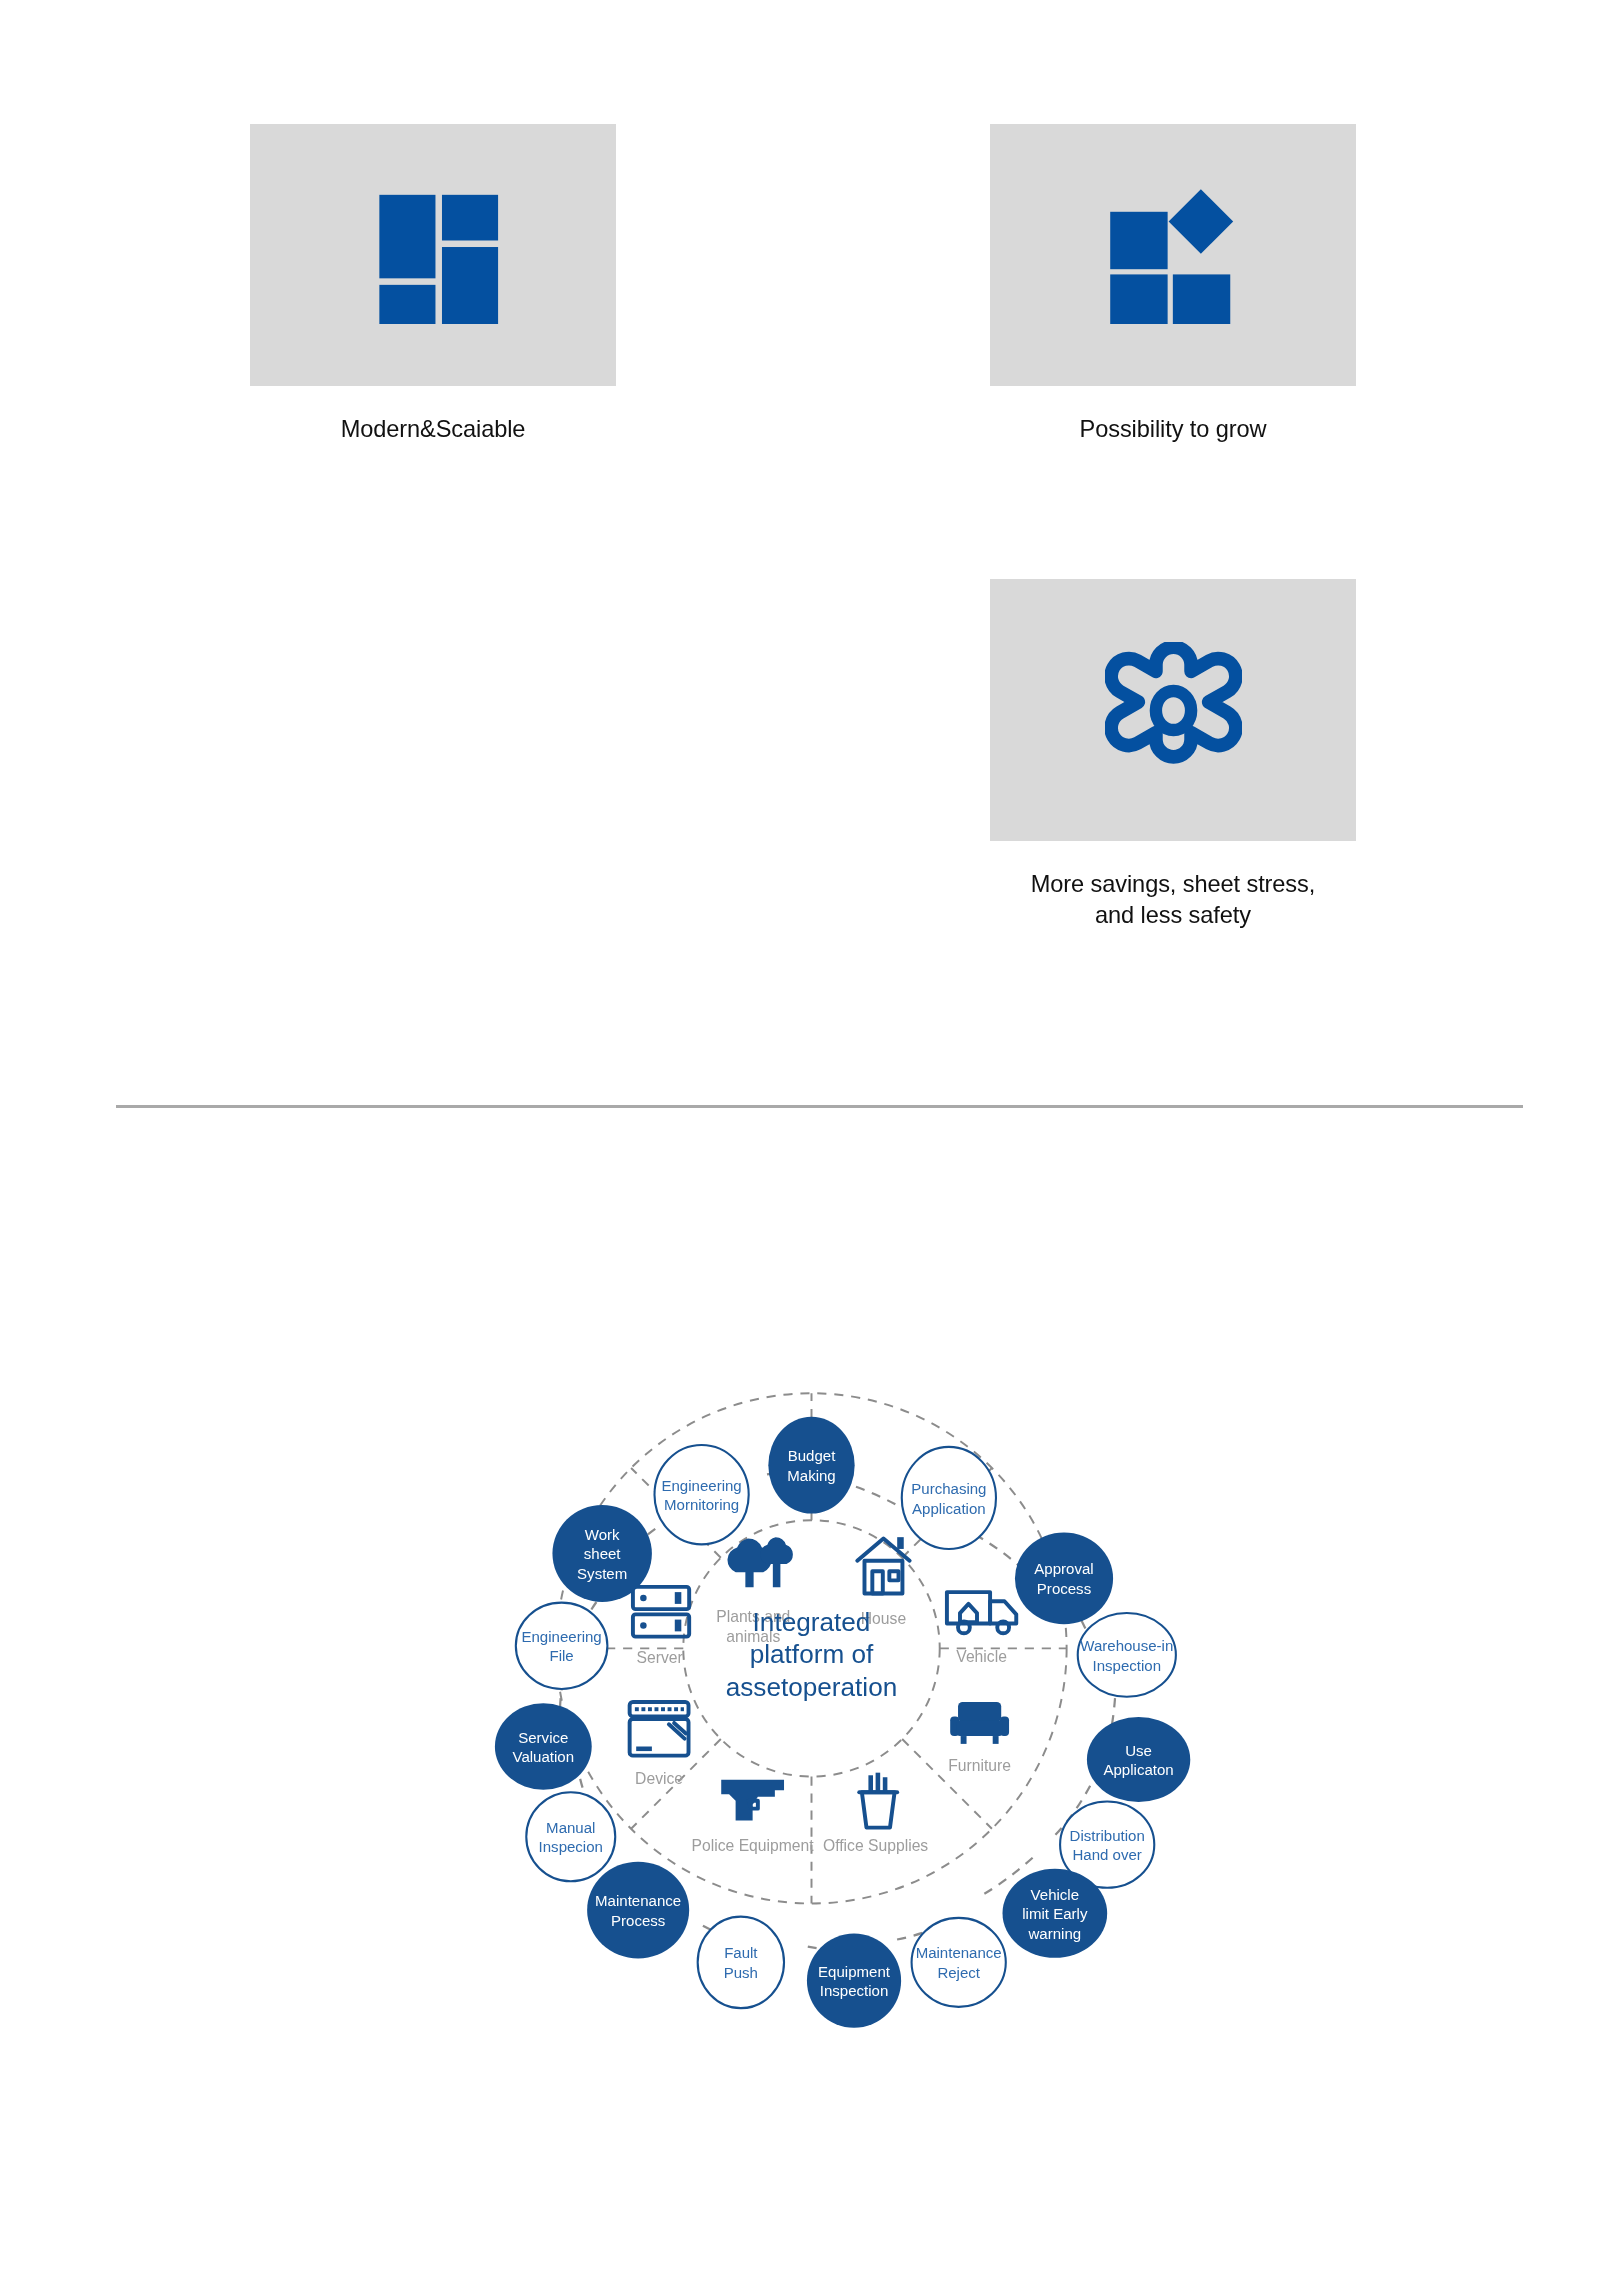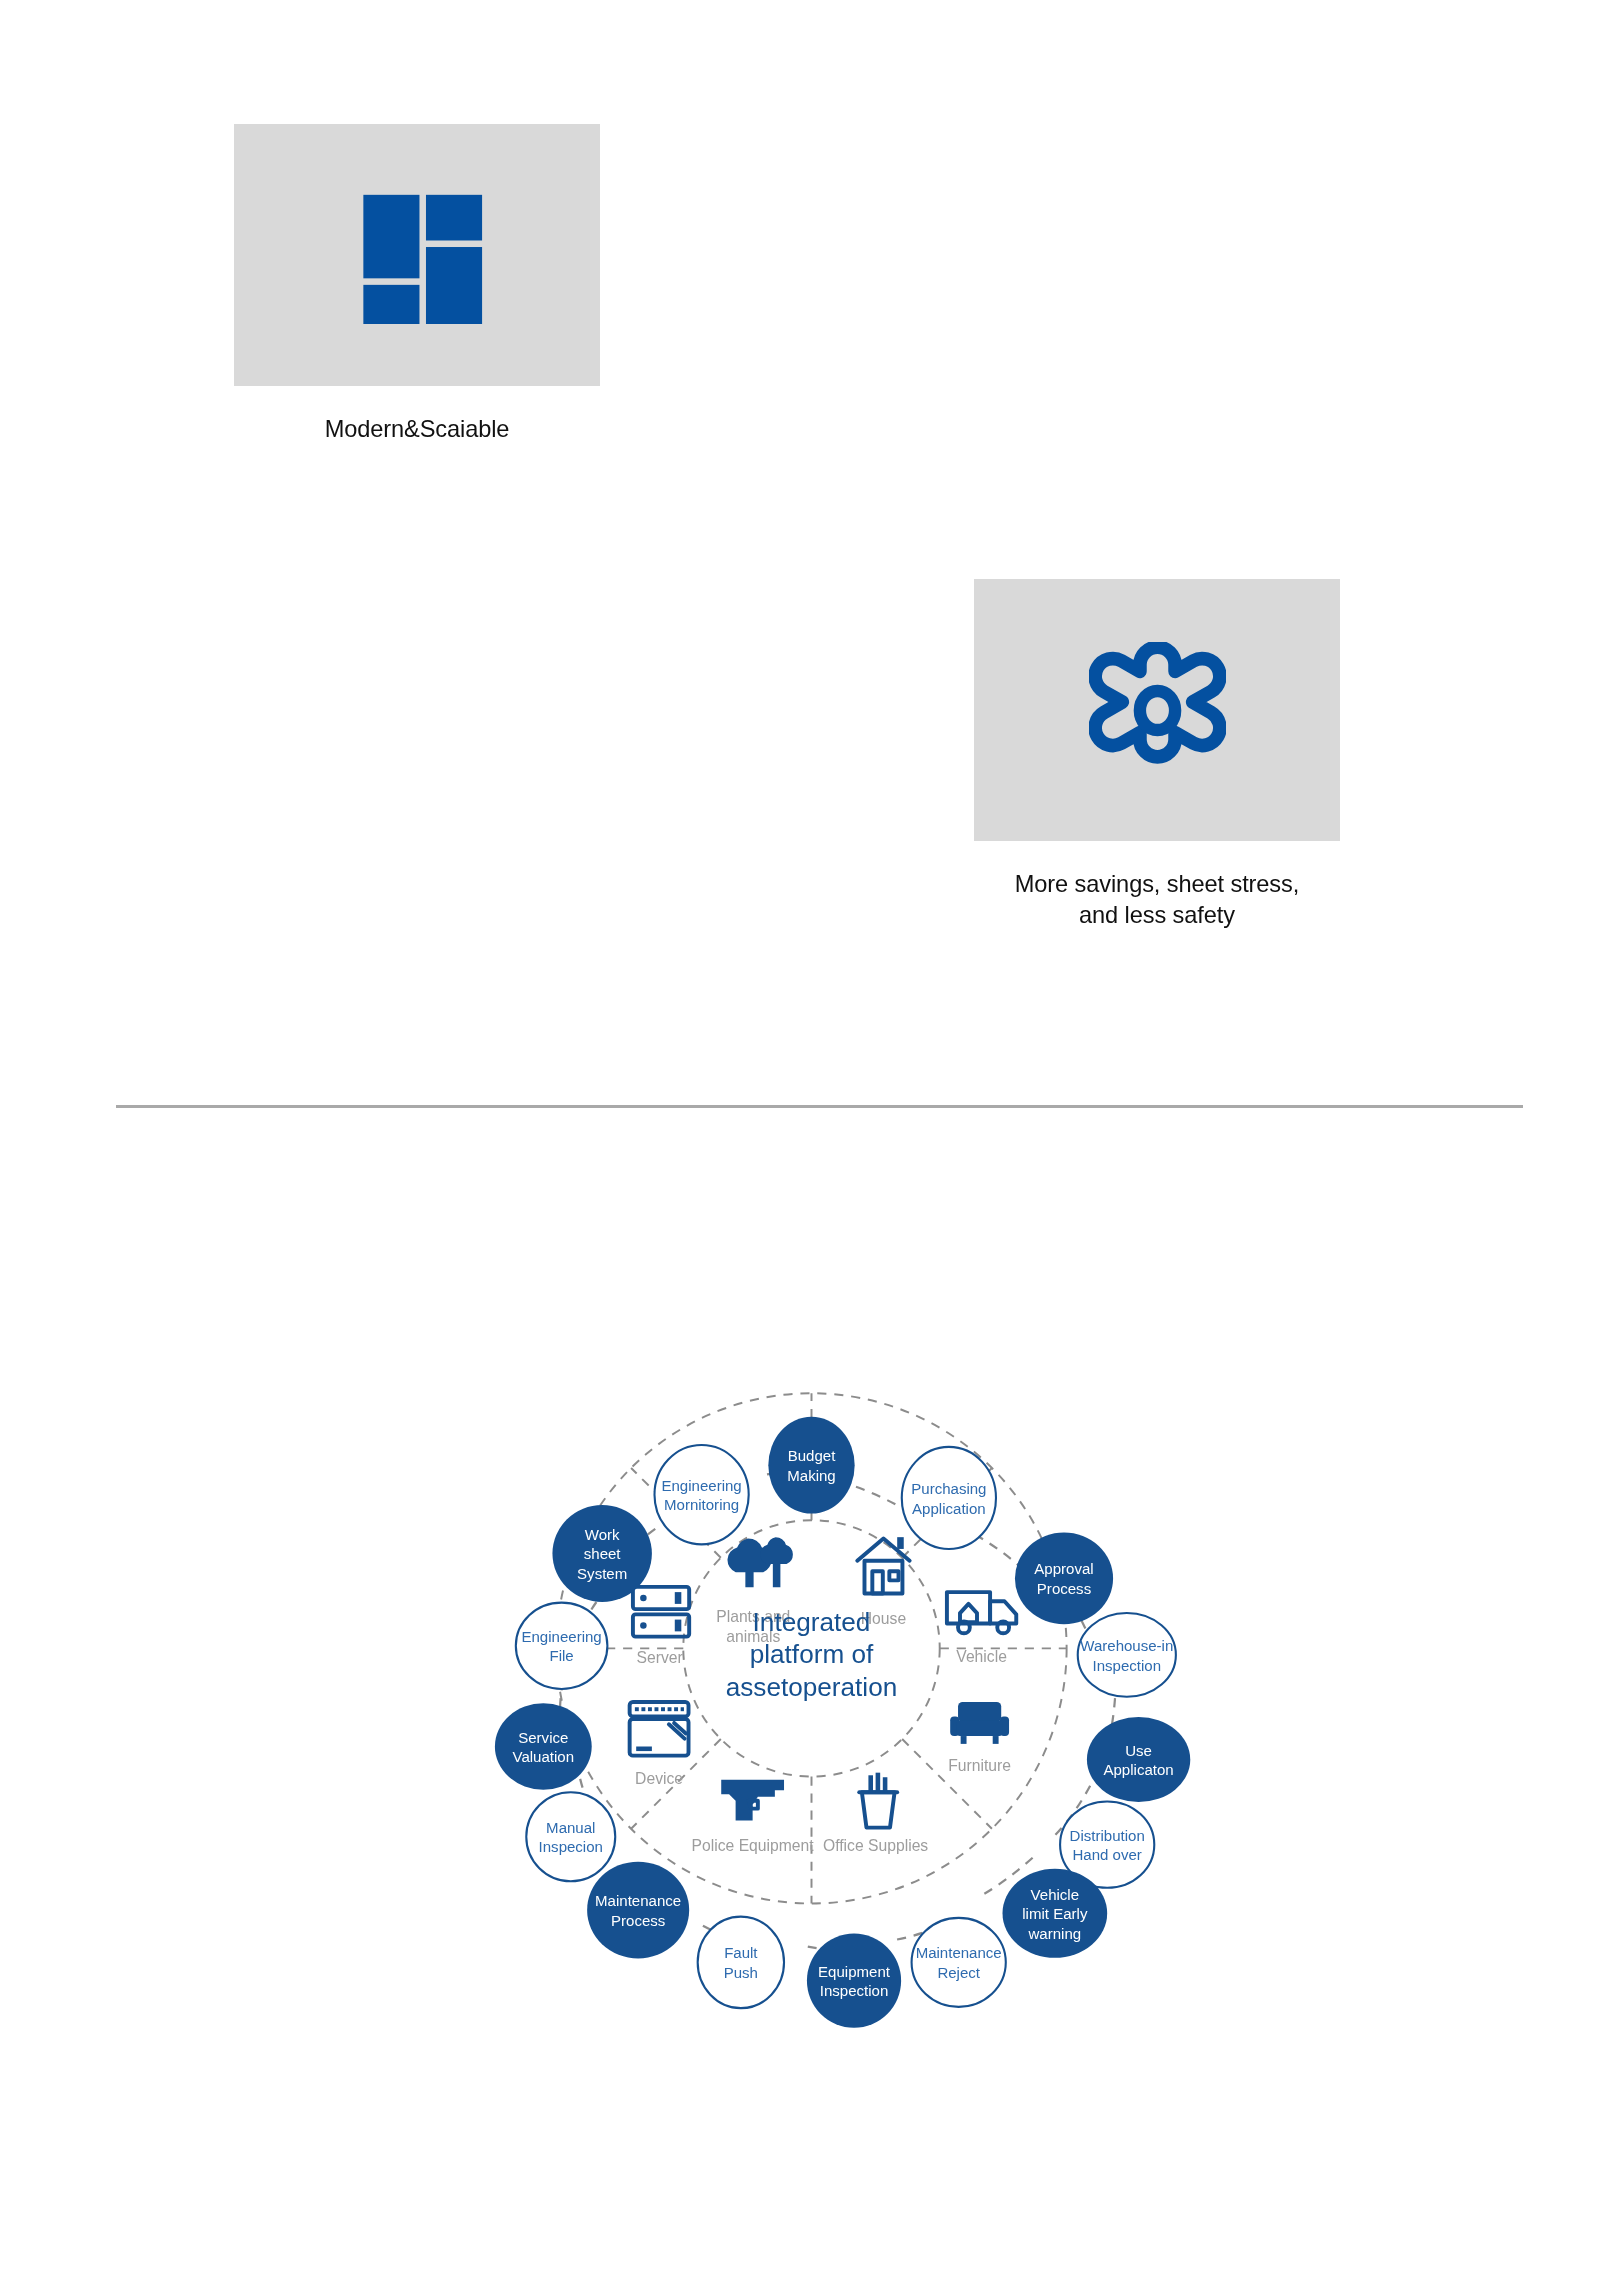--- a/index.html
+++ b/index.html
@@ -6,21 +6,21 @@
   body{
     width:1623px;height:2295px;
     background:#ffffff;
     font-family:"Liberation Sans", sans-serif;
     position:relative;
     overflow:hidden;
   }
   
   #features{
     position:absolute;
-    left:0; top:0; width:1285px; height:1021px;
+    left:16px; top:0; width:1285px; height:1021px;
   }
   .tile{
     position:absolute;
     width:366px;
   }
   .tile-box{
     width:366px;height:262px;
     background:#d9d9d9;
     display:flex;align-items:center;justify-content:center;
   }
@@ -78,20 +78,33 @@
         <rect x="22" y="150" width="86" height="70" fill="#0450A0"></rect>
         <rect x="118" y="12" width="86" height="70" fill="#0450A0"></rect>
         <rect x="118" y="92" width="86" height="128" fill="#0450A0"></rect>
       </svg>
     </div>
     <div class="tile-caption">
       <div>Modern&amp;Scaiable</div>
     </div>
   </div>
 
+  <div class="tile tile-2">
+    <div class="tile-box">
+      <svg width="137" height="137" viewBox="0 0 210 210">
+        <rect x="8" y="38" width="88" height="88" fill="#0450A0"></rect>
+        <rect x="8" y="134" width="88" height="88" fill="#0450A0"></rect>
+        <rect x="104" y="134" width="88" height="88" fill="#0450A0"></rect>
+        <rect x="112" y="18" width="70" height="70" fill="#0450A0" transform="rotate(45 147 53)"></rect>
+      </svg>
+    </div>
+    <div class="tile-caption">
+      <div>Possibility to grow</div>
+    </div>
+  </div>
 
 
   <div class="tile tile-4">
     <div class="tile-box">
       <svg width="137" height="137" viewBox="0 0 210 210">
         <path d="M105 8
                  a27 27 0 0 1 27 27 v10 l28 -16 a27 27 0 0 1 27 47 l-28 16 28 16
                  a27 27 0 0 1 -27 47 l-28 -16 v10 a27 27 0 0 1 -54 0 v-10 l-28 16
                  a27 27 0 0 1 -27 -47 l28 -16 -28 -16 a27 27 0 0 1 27 -47 l28 16 v-10
                  a27 27 0 0 1 27 -27 z" fill="none" stroke="#0450A0" stroke-width="21" stroke-linejoin="round"></path>

